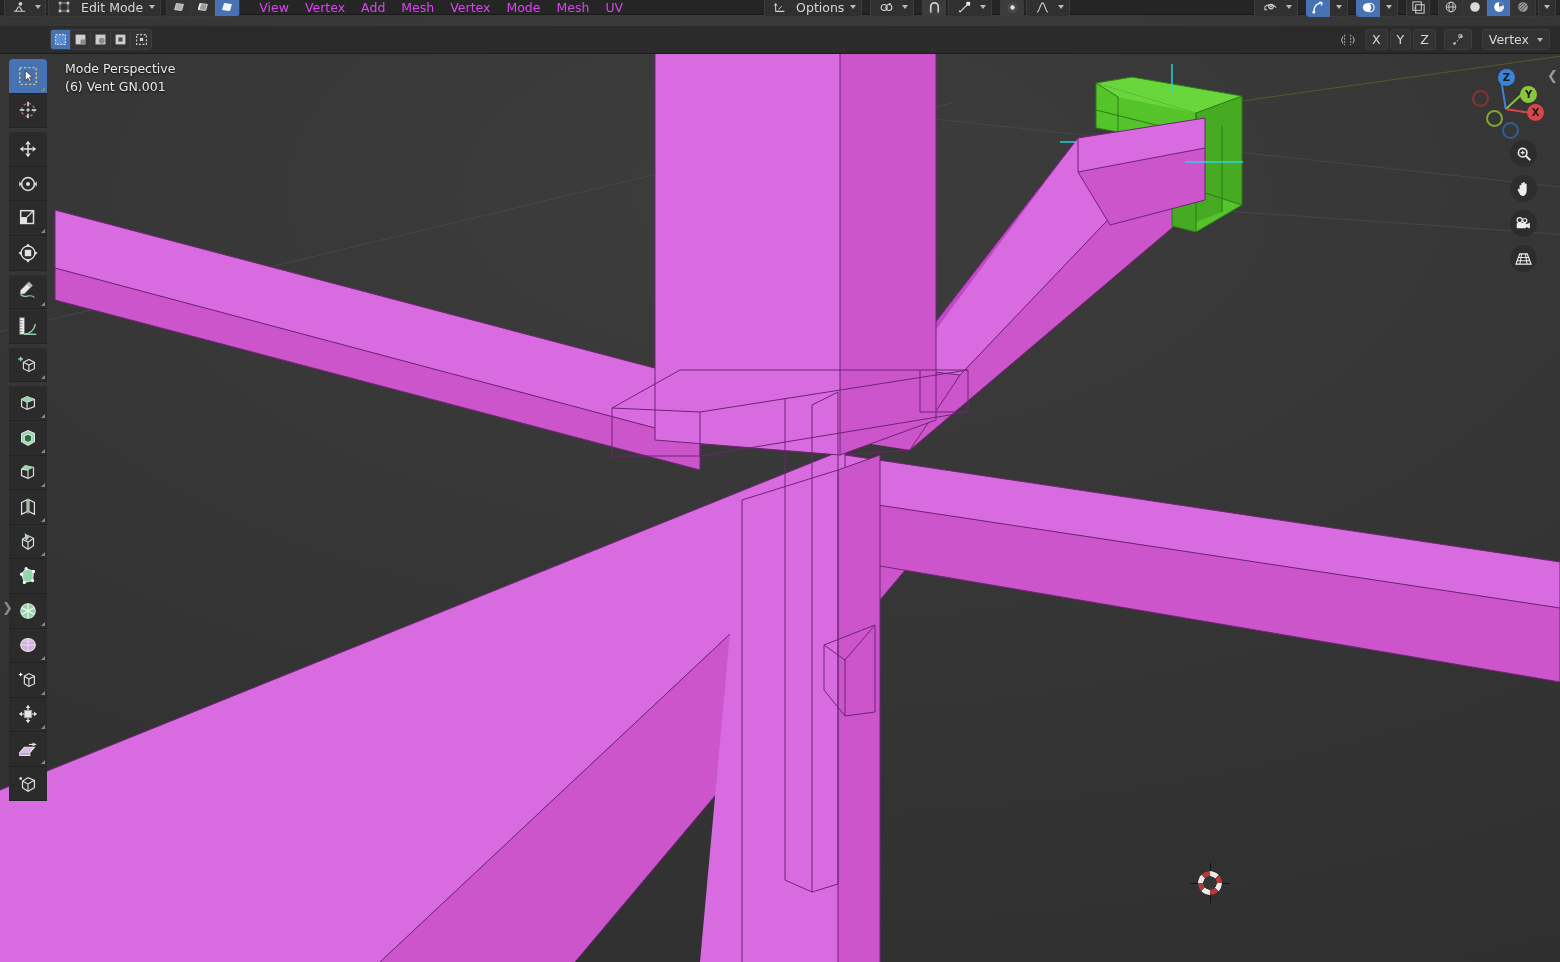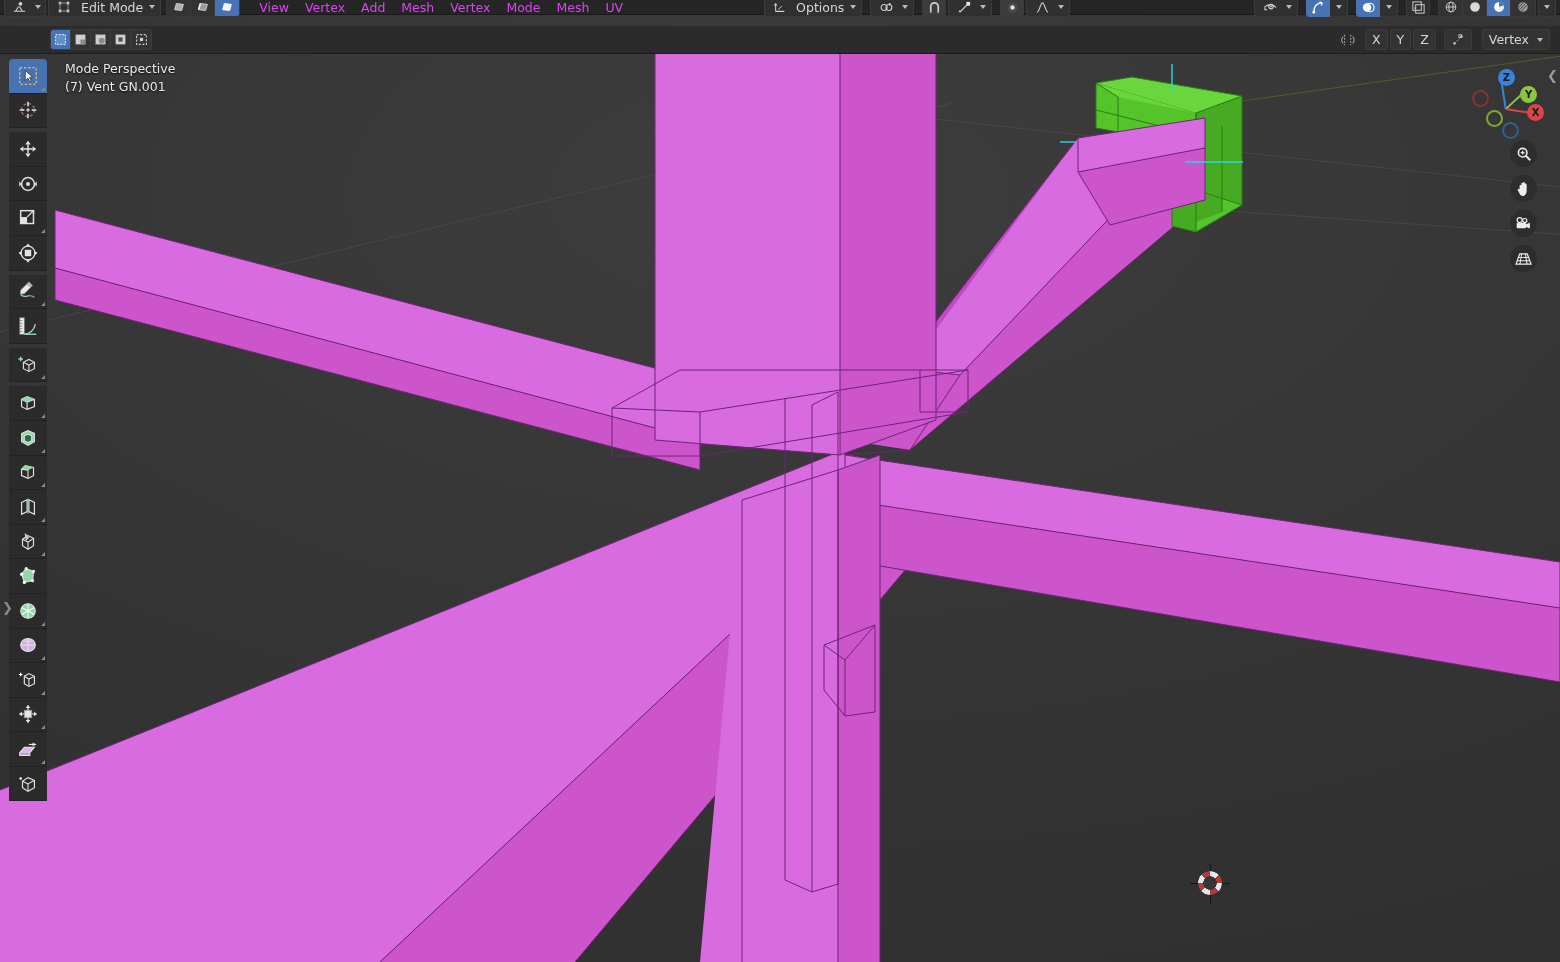--- a/index.html
+++ b/index.html
@@ -505,21 +505,21 @@
   </div>
 
   <div class="h2-btn" style="margin-left:10px;margin-right:4px;gap:6px;">
     <span>Vertex</span>
     <span class="caret"></span>
   </div>
 </div>
 
 <div id="vptext">
   <div>Mode Perspective</div>
-  <div>(7) Vent GN.001</div>
+  <div>(6) Vent GN.001</div>
 </div>
 
 <div id="toolbar">
 
   <div class="tool on">
     <span>
       <svg width="20" height="20" viewBox="0 0 22 22">
         <rect x="2" y="2" width="18" height="18" fill="none" stroke="#f0d76a" stroke-width="1.2" stroke-dasharray="2.6 2"></rect>
         <path d="M8 5 L8 16 L10.8 13.2 L12.8 17 L14.6 16 L12.6 12.4 L16 12 Z" fill="#ffffff" stroke="#2a2a2a" stroke-width="0.8"></path>
       </svg>

